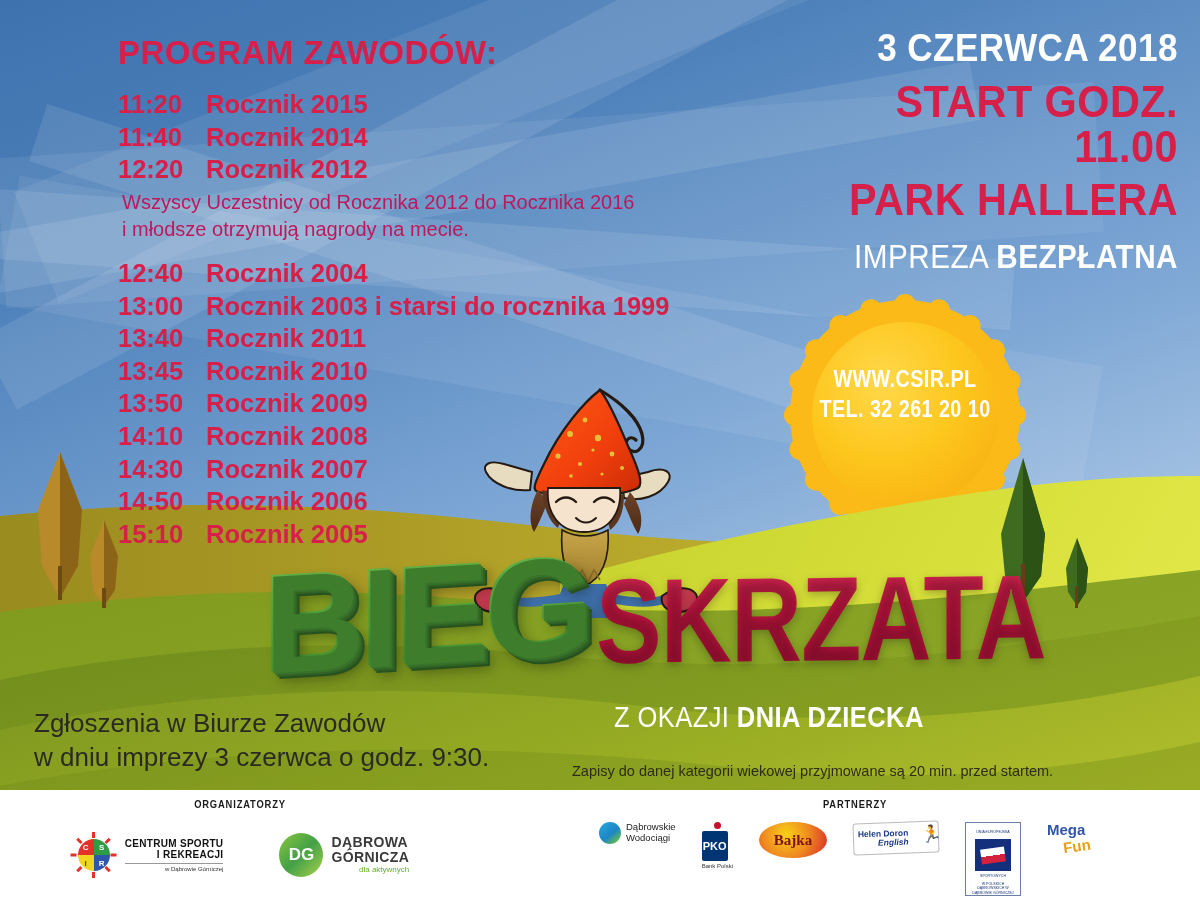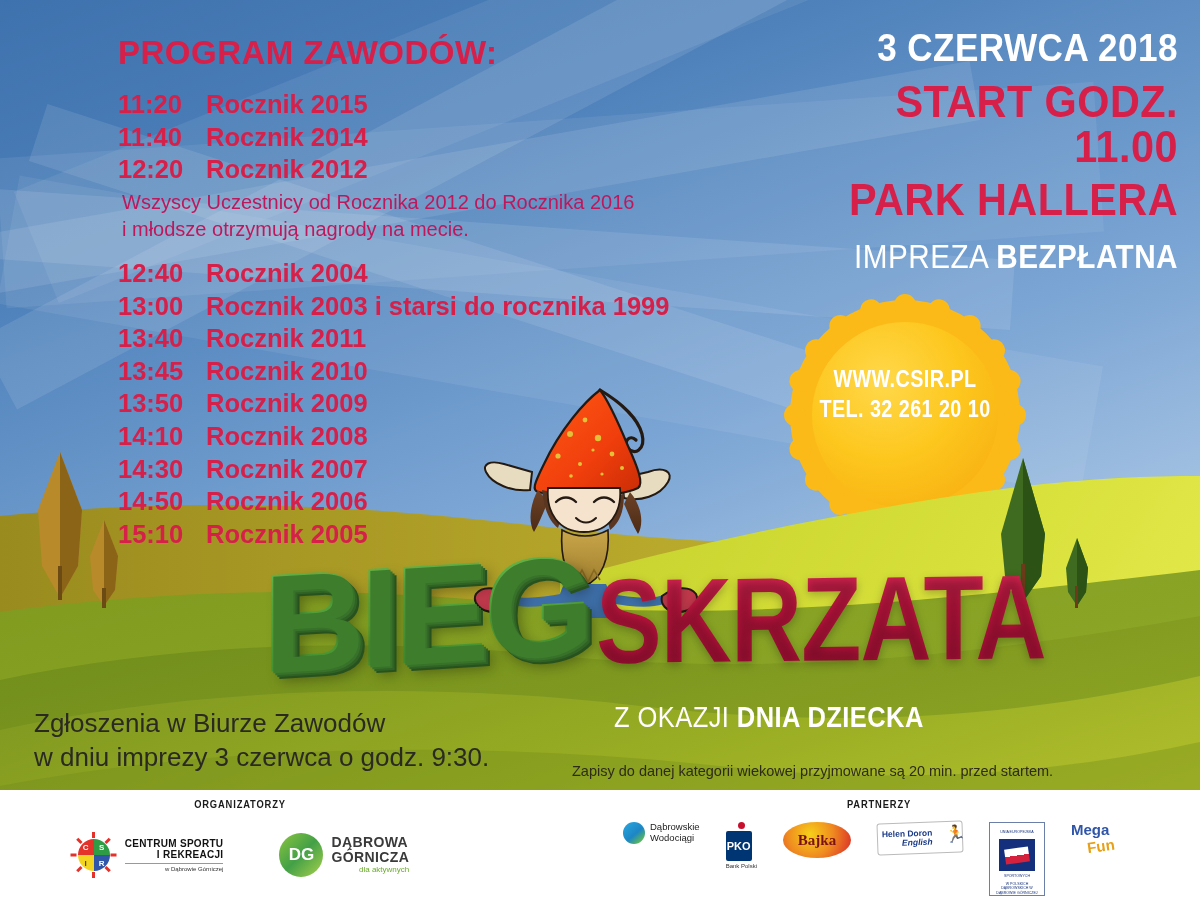--- a/index.html
+++ b/index.html
@@ -143,21 +143,21 @@
   #footer {
     position: absolute; left: 0; top: 790px; width: 1200px; height: 110px;
     background: #fff;
   }
   .foot-head {
     text-align: center; font-size: 11px; font-weight: bold;
     letter-spacing: 1px; color: #1a1a1a;
     transform: scaleX(0.85);
   }
   #organizers { position: absolute; left: 20px; top: 8px; width: 440px; }
-  #partners  { position: absolute; left: 564px; top: 8px; width: 630px; }
+  #partners  { position: absolute; left: 540px; top: 8px; width: 630px; }
   .logo-row { display: flex; align-items: center; justify-content: center; }
 
   
   .csir-sun { position: relative; width: 46px; height: 46px; }
   .csir-quad { position: absolute; left: 7px; top: 7px; width: 32px; height: 32px;
     border-radius: 50%; overflow: hidden; display: grid;
     grid-template-columns: 1fr 1fr; grid-template-rows: 1fr 1fr; }
   .csir-quad span { display: flex; align-items: center; justify-content: center;
     font-size: 8px; font-weight: bold; color: #fff; }
   .csir-ray { position: absolute; width: 3px; height: 6px; background: #E4322B;

